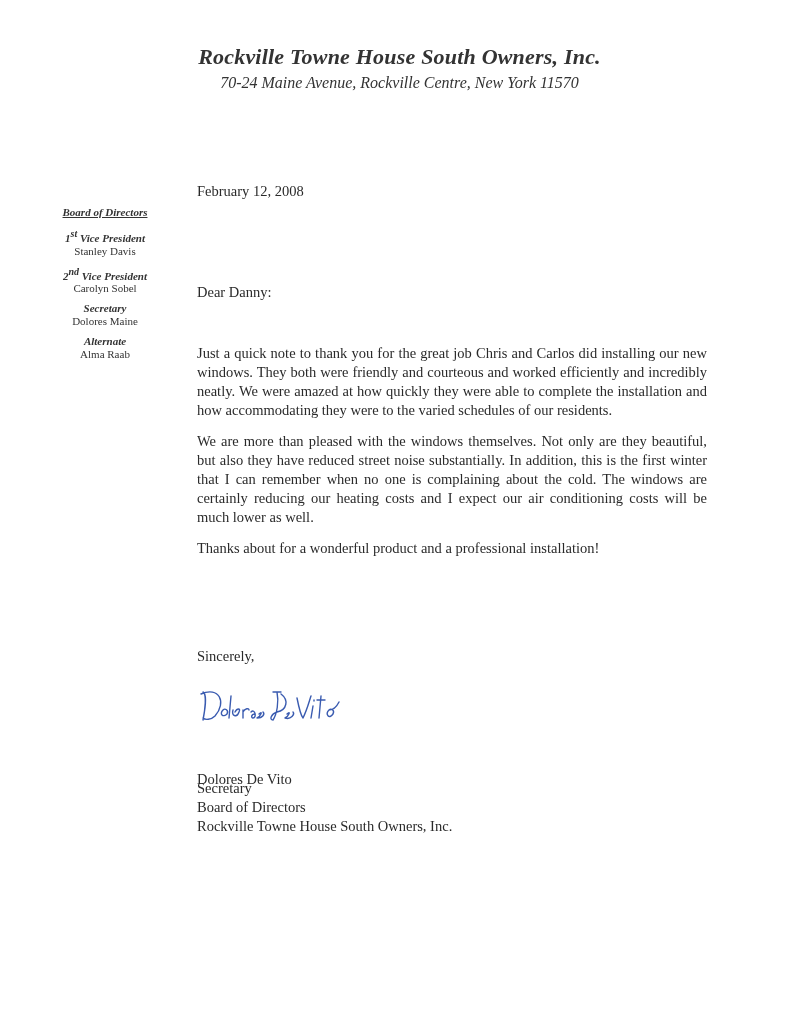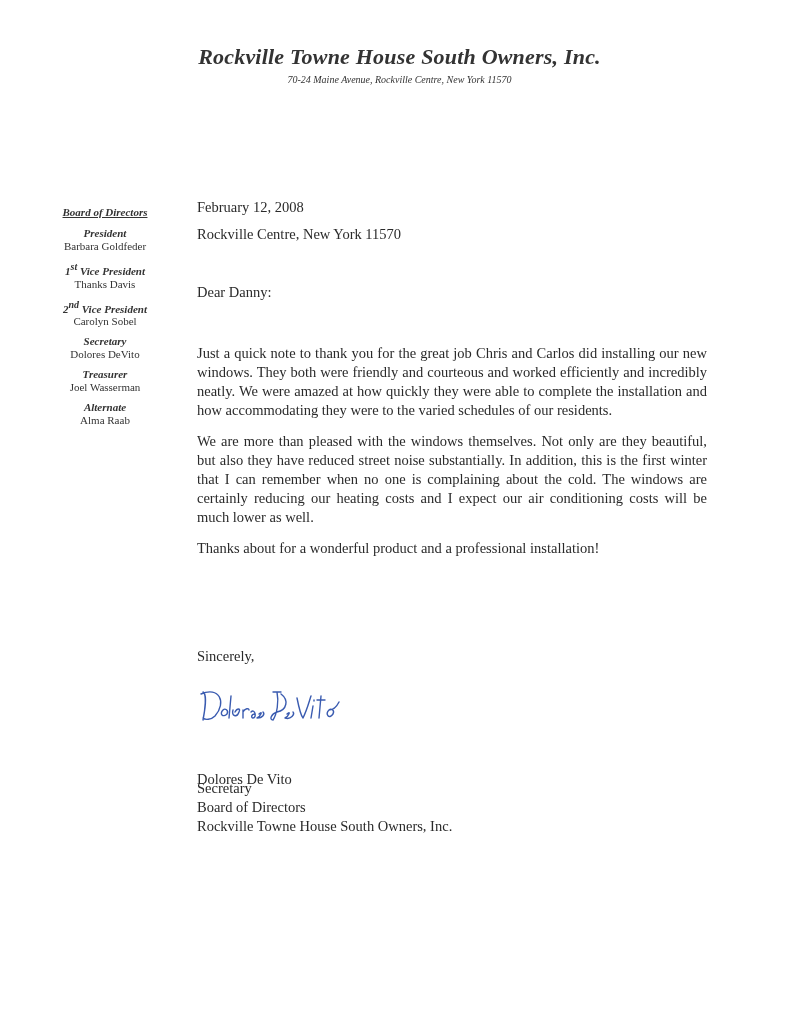--- a/index.html
+++ b/index.html
@@ -8,85 +8,76 @@
       font-family: "DejaVu Serif", "Liberation Serif", serif;
       color: #2b2b2b;
     }
     .letterhead { position: absolute; top: 44px; left: 0; width: 799px; text-align: center; }
     .org-name {
       font-family: "Liberation Serif", serif; font-style: italic; font-weight: bold;
       font-size: 22px; color: #333; letter-spacing: 0.2px;
     }
     .org-address {
       font-family: "Liberation Serif", serif; font-style: italic;
-      font-size: 10px; color: #333; margin-top: 4px;
+      font-size: 16px; color: #333; margin-top: 4px;
     }
     .sidebar {
       position: absolute; top: 206px; left: 40px; width: 130px;
       text-align: center; font-family: "Liberation Serif", serif; color: #333;
     }
     .board-title { font-style: italic; font-weight: bold; font-size: 11px; text-decoration: underline; margin-bottom: 9px; }
     .officer { margin-bottom: 7px; }
     .officer-role { font-style: italic; font-weight: bold; font-size: 11px; line-height: 13px; }
     .officer-name { font-size: 11px; line-height: 13px; }
     .officer-role sup { font-size: 10px; }
     .body {
       position: absolute; left: 197px; width: 510px;
       font-family: "Liberation Serif", serif; font-size: 14.5px; line-height: 19px; color: #2a2a2a;
     }
-    .date { top: 198px; }
+    .date { top: 182px; }
     .recipient { top: 225px; }
     .salutation { top: 283px; }
     .para { text-align: justify; margin: 0 0 12px 0; }
     .paras { top: 344px; }
     .closing { top: 647px; }
     .signature { position: absolute; top: 680px; left: 197px; width: 150px; height: 50px; }
     .signer { top: 770px; }
     .title-block { top: 779px; }
   </style>
 </head>
 <body>
 
 <div class="letterhead">
   <div class="org-name">Rockville Towne House South Owners, Inc.</div>
   <div class="org-address">70-24 Maine Avenue, Rockville Centre, New York 11570</div>
 </div>
 
 <div class="sidebar">
   <div class="board-title">Board of Directors</div>
   <div class="officer">
-    <div class="officer-role"><span>President</span></div>
-    <div class="officer-name">Barbara Goldfeder</div>
-  </div>
-  <div class="officer">
     <div class="officer-role"><span>1</span><sup>st</sup><span> Vice President</span></div>
-    <div class="officer-name">Thanks Davis</div>
+    <div class="officer-name">Stanley Davis</div>
   </div>
   <div class="officer">
     <div class="officer-role"><span>2</span><sup>nd</sup><span> Vice President</span></div>
     <div class="officer-name">Carolyn Sobel</div>
   </div>
   <div class="officer">
     <div class="officer-role"><span>Secretary</span></div>
-    <div class="officer-name">Dolores DeVito</div>
-  </div>
-  <div class="officer">
-    <div class="officer-role"><span>Treasurer</span></div>
-    <div class="officer-name">Joel Wasserman</div>
+    <div class="officer-name">Dolores Maine</div>
   </div>
   <div class="officer">
     <div class="officer-role"><span>Alternate</span></div>
     <div class="officer-name">Alma Raab</div>
   </div>
 </div>
 
 <div class="body date">February 12, 2008</div>
 
 <div class="body recipient">
-  <div>Rockville Centre, New York 11570</div>
 </div>
 
 <div class="body salutation">Dear Danny:</div>
 
 <div class="body paras">
   <p class="para">Just a quick note to thank you for the great job Chris and Carlos did installing our new windows.  They both were friendly and courteous and worked efficiently and incredibly neatly.  We were amazed at how quickly they were able to complete the installation and how accommodating they were to the varied schedules of our residents.</p>
   <p class="para">We are more than pleased with the windows themselves.  Not only are they beautiful, but also they have reduced street noise substantially.  In addition, this is the first winter that I can remember when no one is complaining about the cold.  The windows are certainly reducing our heating costs and I expect our air conditioning costs will be much lower as well.</p>
   <p class="para">Thanks about for a wonderful product and a professional installation!</p>
 </div>
 

